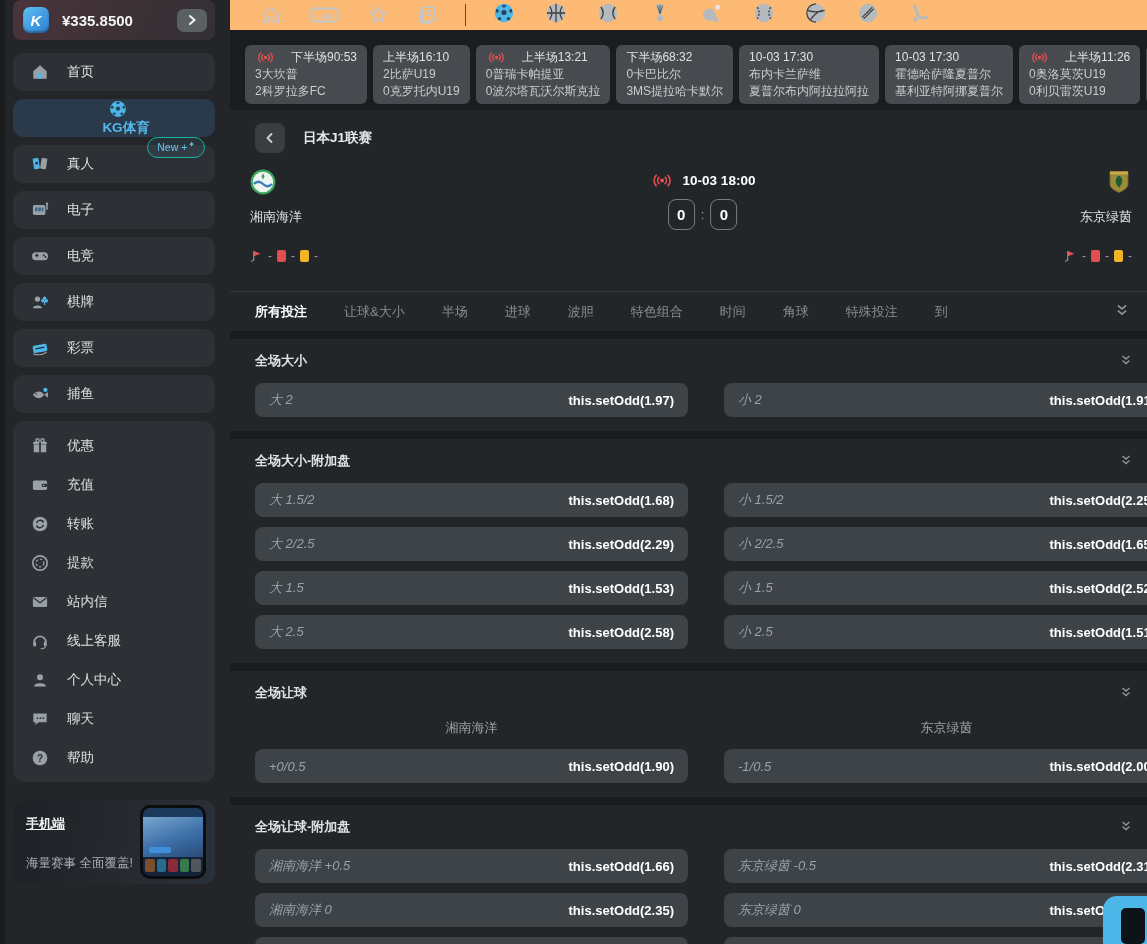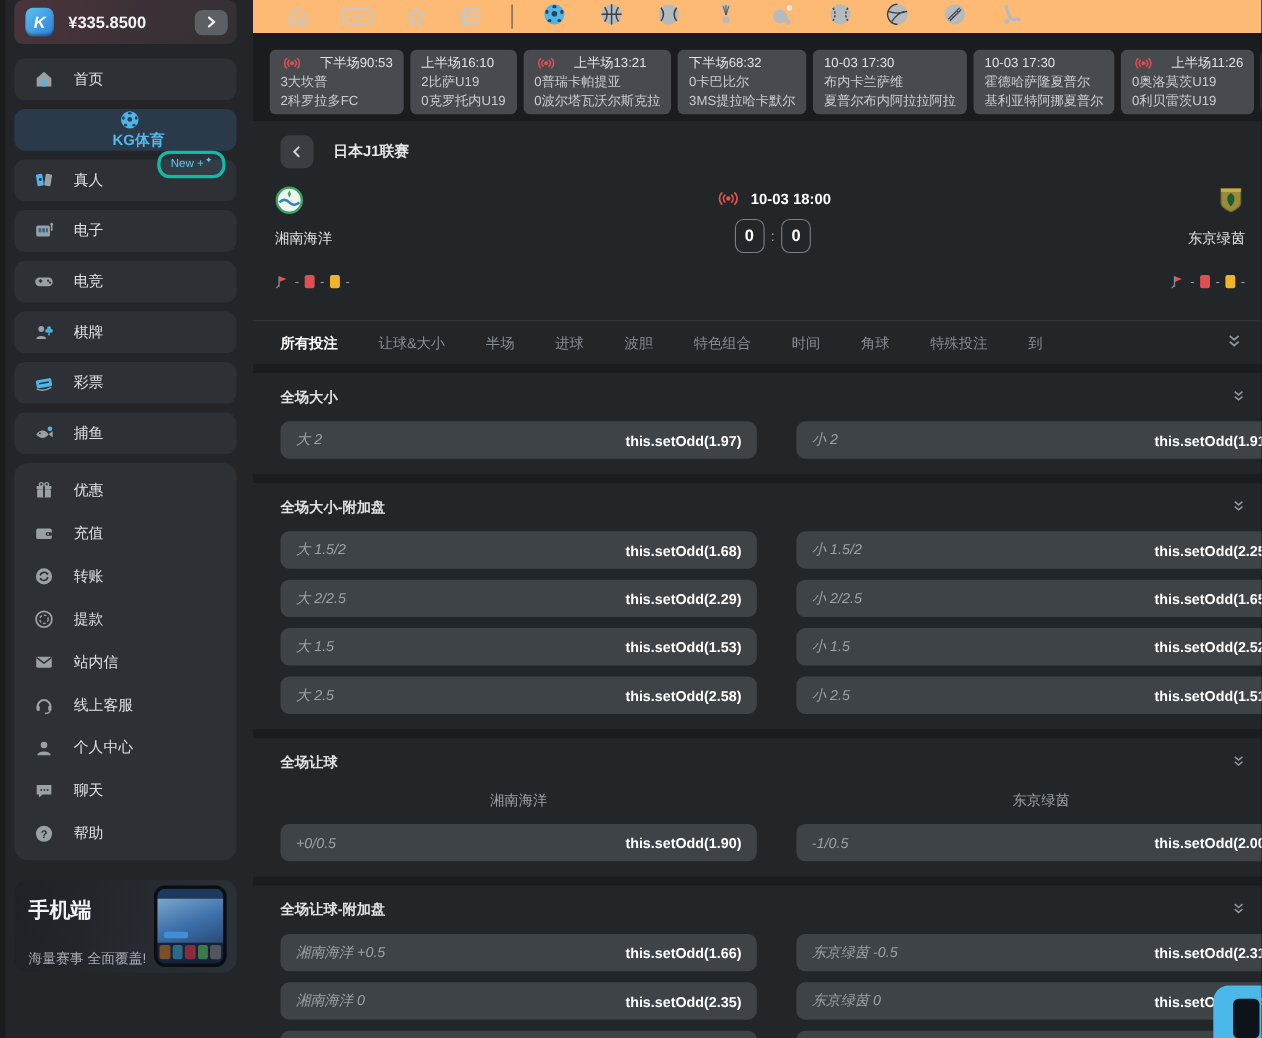--- a/index.html
+++ b/index.html
@@ -40,32 +40,32 @@
   .nav-item {
     height: 38px; border-radius: 10px; background: #2d3034; margin-bottom: 8px;
     display: flex; align-items: center; padding: 0 10px 0 17px; cursor: pointer;
   }
   .nav-item .icn { width: 20px; height: 20px; flex: 0 0 auto; }
   .nav-label { margin-left: 17px; font-size: 13.5px; color: #dde0e3; }
   .nav-item.active { background: #2b3a4b; flex-direction: column; }
   .nav-item.active .nav-label { color: #53b8ea; font-weight: 600; }
   .badge {
     margin-left: auto; font-size: 10.5px; color: #66c4f2;
-    border: 3px solid #14b8a6; border-radius: 11px; padding: 3px 9px 4px;
+    border: 1px solid #14b8a6; border-radius: 11px; padding: 3px 9px 4px;
     background: rgba(80,150,200,.12); white-space: nowrap;
   }
   .badge-star { font-size: 8px; position: relative; top: -4px; margin-left: 1px; }
   #nav-bottom { background: #2d3034; border-radius: 12px; padding: 5px 0; margin-top: 6px; }
   #nav-bottom .nav-item { background: transparent; height: 39px; margin-bottom: 0; border-radius: 0; }
   .promo {
     margin-top: 18px; height: 84px; border-radius: 12px;
     background: linear-gradient(100deg, #1e2125, #2b3138);
     position: relative; padding: 15px 0 0 13px; cursor: pointer;
   }
-  .promo-title { font-size: 19px; font-weight: 700; color: #f0f2f4; }
+  .promo-title { font-size: 13px; font-weight: 700; color: #f0f2f4; text-decoration: underline; }
   .promo-sub { margin-top: 22px; font-size: 12.5px; color: #a9afb5; }
   .phone {
     position: absolute; right: 9px; top: 5px; width: 66px; height: 74px;
     border: 3px solid #0b0d0f; border-radius: 10px; background: #14233a; overflow: hidden;
   }
   .ph-head { height: 9px; background: #1d3a5c; }
   .ph-hero { height: 40px; background: linear-gradient(160deg, #79a6cc, #3c6fa9 55%, #2b4a75); }
   .ph-btn { width: 22px; height: 6px; border-radius: 2px; background: #3f8fd8; position: relative; top: -10px; left: 6px; }
   .ph-thumbs { display: flex; gap: 2px; padding: 0 2px; margin-top: -4px; }
   .ph-thumbs span { flex: 1; height: 13px; border-radius: 2px; }

